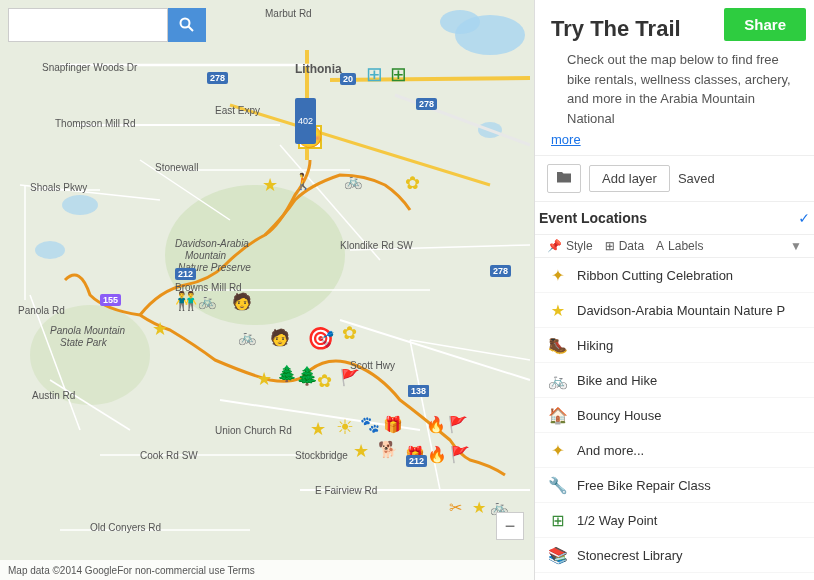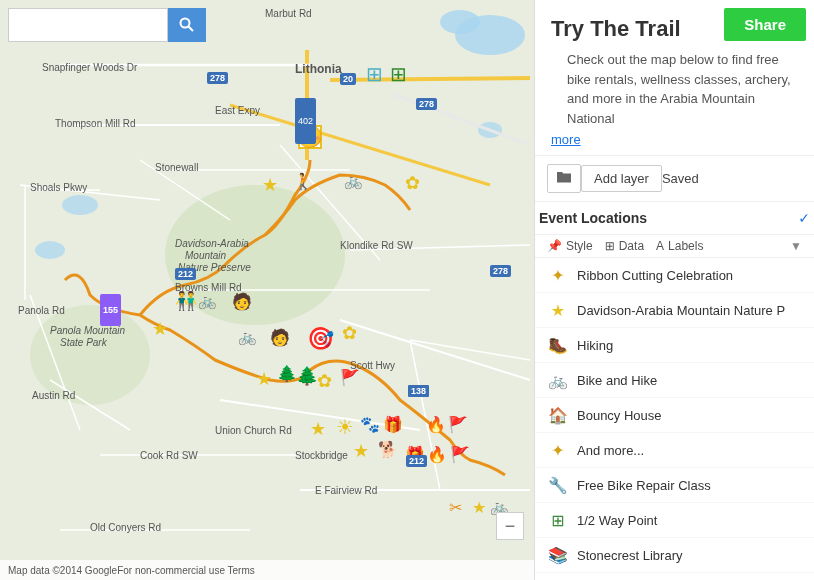--- a/index.html
+++ b/index.html
@@ -109,21 +109,21 @@
       font-size: 13px;
       display: block;
       margin-top: 4px;
     }
 
     #panel-toolbar {
       display: flex;
       align-items: center;
       padding: 8px 12px;
       border-top: 1px solid #eee;
-      gap: 0;
+      gap: 8px;
     }
 
     .toolbar-btn {
       padding: 5px 12px;
       background: white;
       border: 1px solid #ccc;
       cursor: pointer;
       font-size: 13px;
       color: #444;
       border-radius: 2px;
@@ -365,21 +365,21 @@
   <span class="map-label" style="left:215px;top:105px">East Expy</span>
   <span class="map-label" style="left:775px;top:218px;font-size:11px">Gol</span>
 
   <div style="position:absolute;left:295px;top:98px;background:#3a6fb5;color:white;font-size:9px;font-weight:normal;padding:18px 3px;border-radius:2px;z-index:4">402</div>
   <div style="position:absolute;left:207px;top:72px;background:#3a6fb5;color:white;font-size:9px;font-weight:bold;padding:1px 3px;border-radius:2px;z-index:4">278</div>
   <div style="position:absolute;left:416px;top:98px;background:#3a6fb5;color:white;font-size:9px;font-weight:bold;padding:1px 3px;border-radius:2px;z-index:4">278</div>
   <div style="position:absolute;left:490px;top:265px;background:#3a6fb5;color:white;font-size:9px;font-weight:bold;padding:1px 3px;border-radius:2px;z-index:4">278</div>
   <div style="position:absolute;left:340px;top:73px;background:#3a6fb5;color:white;font-size:9px;font-weight:bold;padding:1px 3px;border-radius:2px;z-index:4">20</div>
   <div style="position:absolute;left:608px;top:48px;background:#3a6fb5;color:white;font-size:9px;font-weight:bold;padding:1px 3px;border-radius:2px;z-index:4">20</div>
   <div style="position:absolute;left:605px;top:10px;background:#c0392b;color:white;font-size:9px;font-weight:bold;padding:1px 3px;border-radius:2px;z-index:4">20</div>
-  <div style="position:absolute;left:100px;top:294px;background:#8b5cf6;color:white;font-size:9px;font-weight:bold;padding:11px 3px;border-radius:2px;z-index:4">155</div>
+  <div style="position:absolute;left:100px;top:294px;background:#8b5cf6;color:white;font-size:9px;font-weight:bold;padding:1px 3px;border-radius:2px;z-index:4">155</div>
   <div style="position:absolute;left:175px;top:268px;background:#3a6fb5;color:white;font-size:9px;font-weight:bold;padding:1px 3px;border-radius:2px;z-index:4">212</div>
   <div style="position:absolute;left:408px;top:385px;background:#3a6fb5;color:white;font-size:9px;font-weight:bold;padding:1px 3px;border-radius:1px;z-index:4">138</div>
   <div style="position:absolute;left:406px;top:455px;background:#3a6fb5;color:white;font-size:9px;font-weight:bold;padding:1px 3px;border-radius:2px;z-index:4">212</div>
 
   <span class="map-icon" style="left:262px;top:174px;color:#e8c120;font-size:18px">★</span>
   <span class="map-icon" style="left:152px;top:318px;color:#e8c120;font-size:18px">★</span>
   <span class="map-icon" style="left:256px;top:368px;color:#e8c120;font-size:18px">★</span>
   <span class="map-icon" style="left:310px;top:418px;color:#e8c120;font-size:18px">★</span>
   <span class="map-icon" style="left:353px;top:440px;color:#e8c120;font-size:18px">★</span>
   <span class="map-icon" style="left:472px;top:498px;color:#e8c120;font-size:16px">★</span>

